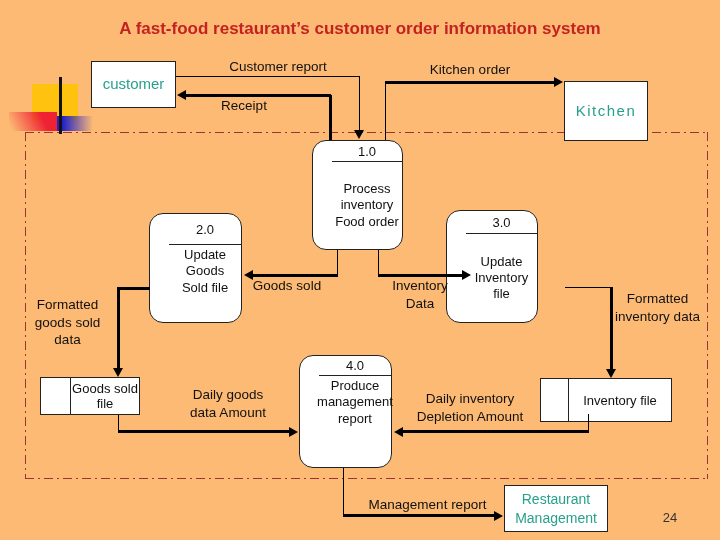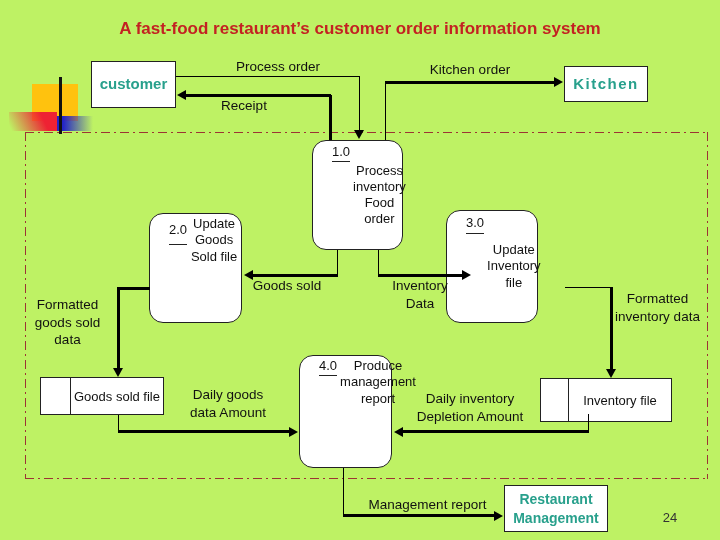--- a/index.html
+++ b/index.html
@@ -1,42 +1,42 @@
 <!DOCTYPE html>
 <html><head>
 <meta charset="utf-8">
 <style>
   * { margin:0; padding:0; box-sizing:border-box; }
   body { background:#888; font-family:"Liberation Sans","DejaVu Sans",sans-serif; }
-  .slide { position:relative; width:720px; height:540px; background:#bef264; overflow:hidden; }
+  .slide { position:relative; width:720px; height:540px; background:#fdba74; overflow:hidden; }
 
   .title { position:absolute; left:60px; top:19px; width:600px; text-align:center;
            font-size:17px; font-weight:bold; color:#c32222; }
 
   
   .decor-yellow { position:absolute; left:32px; top:84px; width:46px; height:37px; background:#ffc20e; }
   .decor-red    { position:absolute; left:9px;  top:112px; width:48px; height:19px;
                   background:linear-gradient(245deg,#ee2233 30%,rgba(255,255,255,0) 95%); }
   .decor-blue   { position:absolute; left:57px; top:116px; width:40px; height:15px;
                   background:linear-gradient(to right,#2323c8 15%,rgba(255,255,255,0) 90%); }
   .decor-bar    { position:absolute; left:59px; top:77px; width:3px; height:57px; background:#111; }
 
   
   .b-edge { position:absolute; }
   .b-h { height:1px; background:repeating-linear-gradient(to right,#9c3434 0 9px,transparent 9px 13px,#9c3434 13px 15px,transparent 15px 19px); }
   .b-v { width:1px;  background:repeating-linear-gradient(to bottom,#9c3434 0 9px,transparent 9px 13px,#9c3434 13px 15px,transparent 15px 19px); }
 
   
   .entity { position:absolute; border:1px solid #222; background:#fff; display:flex;
             align-items:center; justify-content:center; text-align:center;
-            color:#28a08c; font-weight:bold; font-size:15px; line-height:1.35; }
+            color:#28a08c; font-weight:normal; font-size:15px; line-height:1.35; }
 
   
   .process { position:absolute; border:1px solid #222; border-radius:14px; background:#fff;
-             display:flex; font-size:13px; color:#111;padding-left:19px; }
+             display:flex; flex-direction:column; font-size:13px; color:#111;padding-left:19px; }
   .p-head { border-bottom:1px solid #222; display:flex; align-items:center; justify-content:center; flex:none; }
   .p-body { flex:1; display:flex; align-items:center; justify-content:center;
             text-align:center; line-height:1.25; padding:2px 3px; }
 
   
   .store { position:absolute; border:1px solid #222; background:#fff; display:flex; font-size:13px; color:#111; }
   .store-cell { flex:none; border-right:1px solid #222; }
   .store-label { flex:1; display:flex; align-items:center; justify-content:center; text-align:center; }
 
   
@@ -64,21 +64,21 @@
   <div class="decor-bar"></div>
 
   <div class="b-edge b-h" style="left:25px;top:132px;width:683px"></div>
   <div class="b-edge b-h" style="left:25px;top:478px;width:683px"></div>
   <div class="b-edge b-v" style="left:25px;top:132px;height:347px"></div>
   <div class="b-edge b-v" style="left:707px;top:132px;height:347px"></div>
 
   <div class="entity" style="left:91px;top:61px;width:85px;height:47px">
     <span>customer</span>
   </div>
-  <div class="entity" style="left:564px;top:66px;width:84px;height:36px;letter-spacing:1.5px">
+  <div class="entity" style="left:564px;top:81px;width:84px;height:60px;letter-spacing:1.5px">
     <span>Kitchen</span>
   </div>
   <div class="entity" style="left:504px;top:485px;width:104px;height:47px;font-size:14px">
     <span>Restaurant Management</span>
   </div>
 
   <div class="process" style="left:312px;top:140px;width:91px;height:110px">
     <div class="p-head" style="height:21px">1.0</div>
     <div class="p-body">Process inventory Food order</div>
   </div>
@@ -88,30 +88,30 @@
   </div>
   <div class="process" style="left:446px;top:210px;width:92px;height:113px">
     <div class="p-head" style="height:23px">3.0</div>
     <div class="p-body">Update Inventory file</div>
   </div>
   <div class="process" style="left:299px;top:355px;width:93px;height:113px">
     <div class="p-head" style="height:20px">4.0</div>
     <div class="p-body" style="align-items:flex-start">Produce management report</div>
   </div>
 
-  <div class="store" style="left:40px;top:377px;width:124px;height:38px">
+  <div class="store" style="left:40px;top:377px;width:100px;height:38px">
     <div class="store-cell" style="width:30px"></div>
     <div class="store-label">Goods sold file</div>
   </div>
   <div class="store" style="left:540px;top:378px;width:132px;height:44px">
     <div class="store-cell" style="width:28px"></div>
     <div class="store-label">Inventory file</div>
   </div>
 
-  <div class="flabel" style="left:203px;top:58px;width:150px">Process order</div>
+  <div class="flabel" style="left:203px;top:58px;width:150px">Customer report</div>
   <div class="flabel" style="left:400px;top:61px;width:140px">Kitchen order</div>
   <div class="flabel" style="left:194px;top:97px;width:100px">Receipt</div>
   <div class="flabel" style="left:252px;top:277px;width:70px">Goods sold</div>
   <div class="flabel" style="left:385px;top:277px;width:70px">Inventory Data</div>
   <div class="flabel" style="left:25px;top:296px;width:85px">Formatted goods sold data</div>
   <div class="flabel" style="left:615px;top:290px;width:85px">Formatted inventory data</div>
   <div class="flabel" style="left:178px;top:386px;width:100px">Daily goods data Amount</div>
   <div class="flabel" style="left:400px;top:390px;width:140px">Daily inventory Depletion Amount</div>
   <div class="flabel" style="left:355px;top:496px;width:145px">Management report</div>
 

